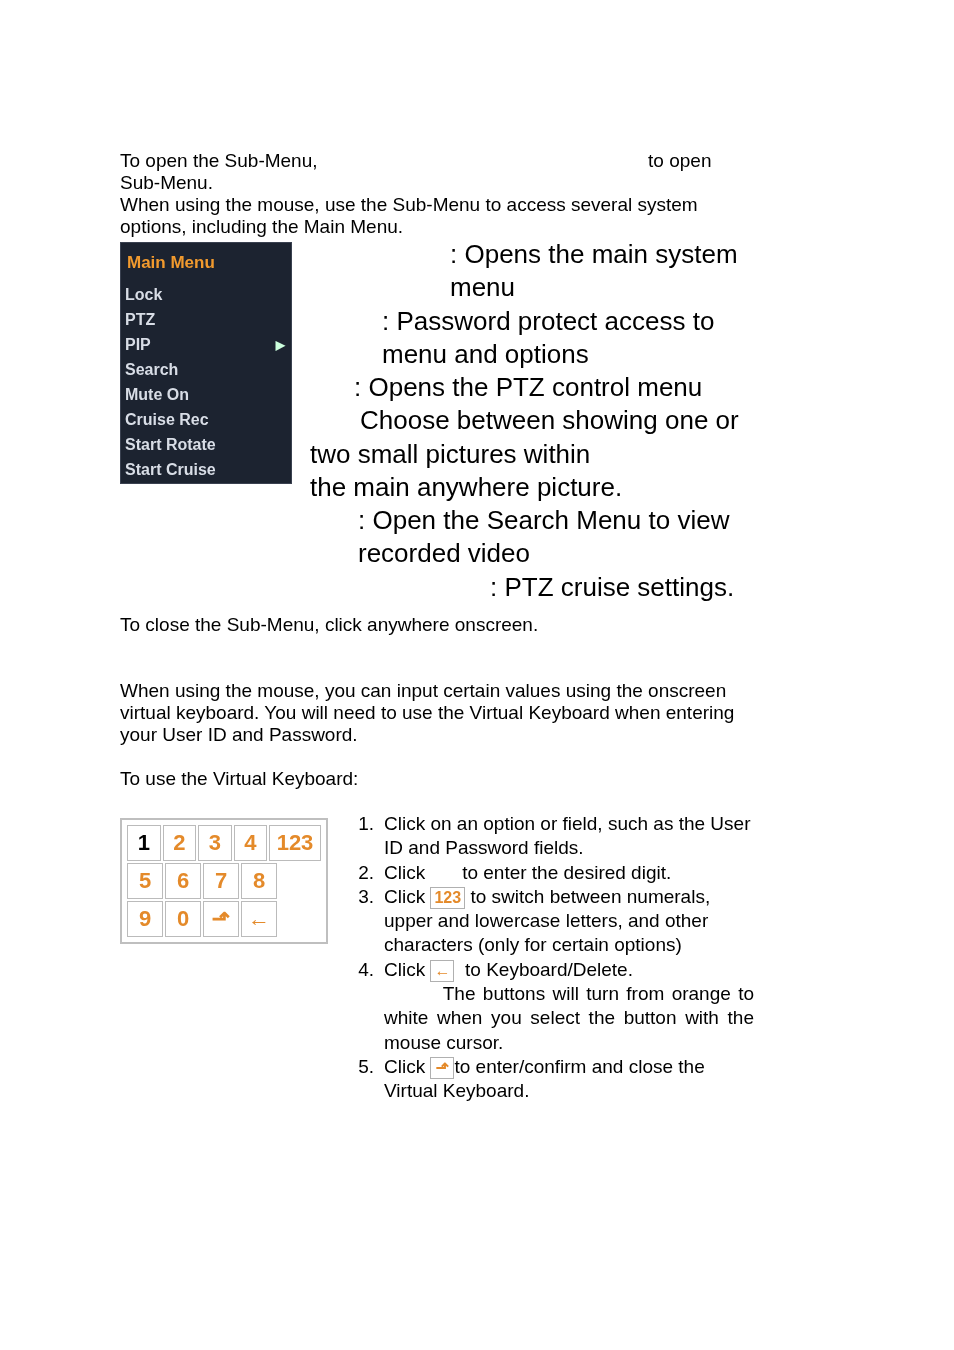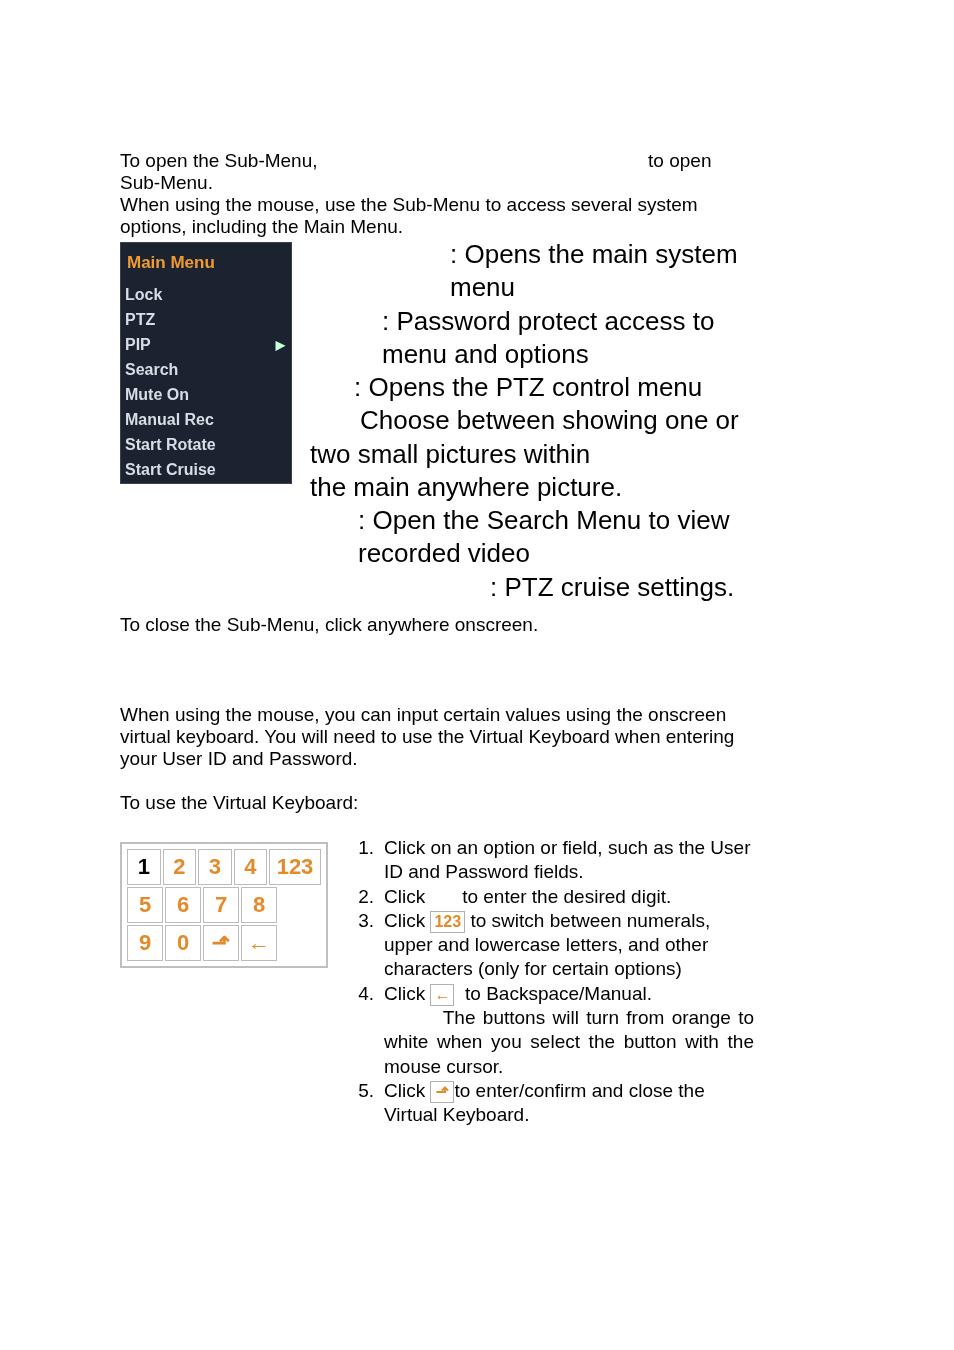--- a/index.html
+++ b/index.html
@@ -48,21 +48,21 @@
   }
   .descs {
     flex: 1;
     font-size: 26px;
     line-height: 1.28;
   }
   .closep {
     margin-top: 10px;
   }
   .section2 {
-    margin-top: 68px;
+    margin-top: 44px;
   }
   .keyboard-wrap {
     margin-top: 22px;
     display: flex;
     align-items: flex-start;
   }
   .keyboard {
     width: 196px;
     border: 2px solid #bfbfbf;
     background: #fff;
@@ -155,21 +155,21 @@
         <span>PIP</span>
         <span class="pipright">▶</span>
       </div>
       <div class="item">
           <span>Search</span>
         </div>
       <div class="item">
           <span>Mute  On</span>
         </div>
       <div class="item">
-          <span>Manual  Rec</span>
+          <span>Cruise  Rec</span>
         </div>
       <div class="item">
           <span>Start  Rotate</span>
         </div>
       <div class="item">
           <span>Start  Cruise</span>
         </div>
     </div>
 
     <div class="descs">
@@ -233,21 +233,21 @@
             <span>Click</span>
             <span class="inline-icon">123</span>
             <span>to switch between numerals, upper and lowercase letters, and other characters (only for certain options)</span>
           </div>
         </div>
         <div class="li">
           <div class="num">4.</div>
           <div class="litxt">
             <span>Click</span>
             <span class="inline-icon sq">←</span>
-            &nbsp;<span>to Backspace/Manual.</span>
+            &nbsp;<span>to Keyboard/Delete.</span>
             <div class="justify" style="margin-top:0;">
               &nbsp;&nbsp;&nbsp;&nbsp;&nbsp;&nbsp;&nbsp;&nbsp;<span>The buttons will turn from orange to white when you select the button with the mouse cursor.</span>
             </div>
           </div>
         </div>
         <div class="li">
           <div class="num">5.</div>
           <div class="litxt">
             <span>Click</span>
             <span class="inline-icon sq">⬏</span><span>to enter/confirm and close the Virtual Keyboard.</span>

